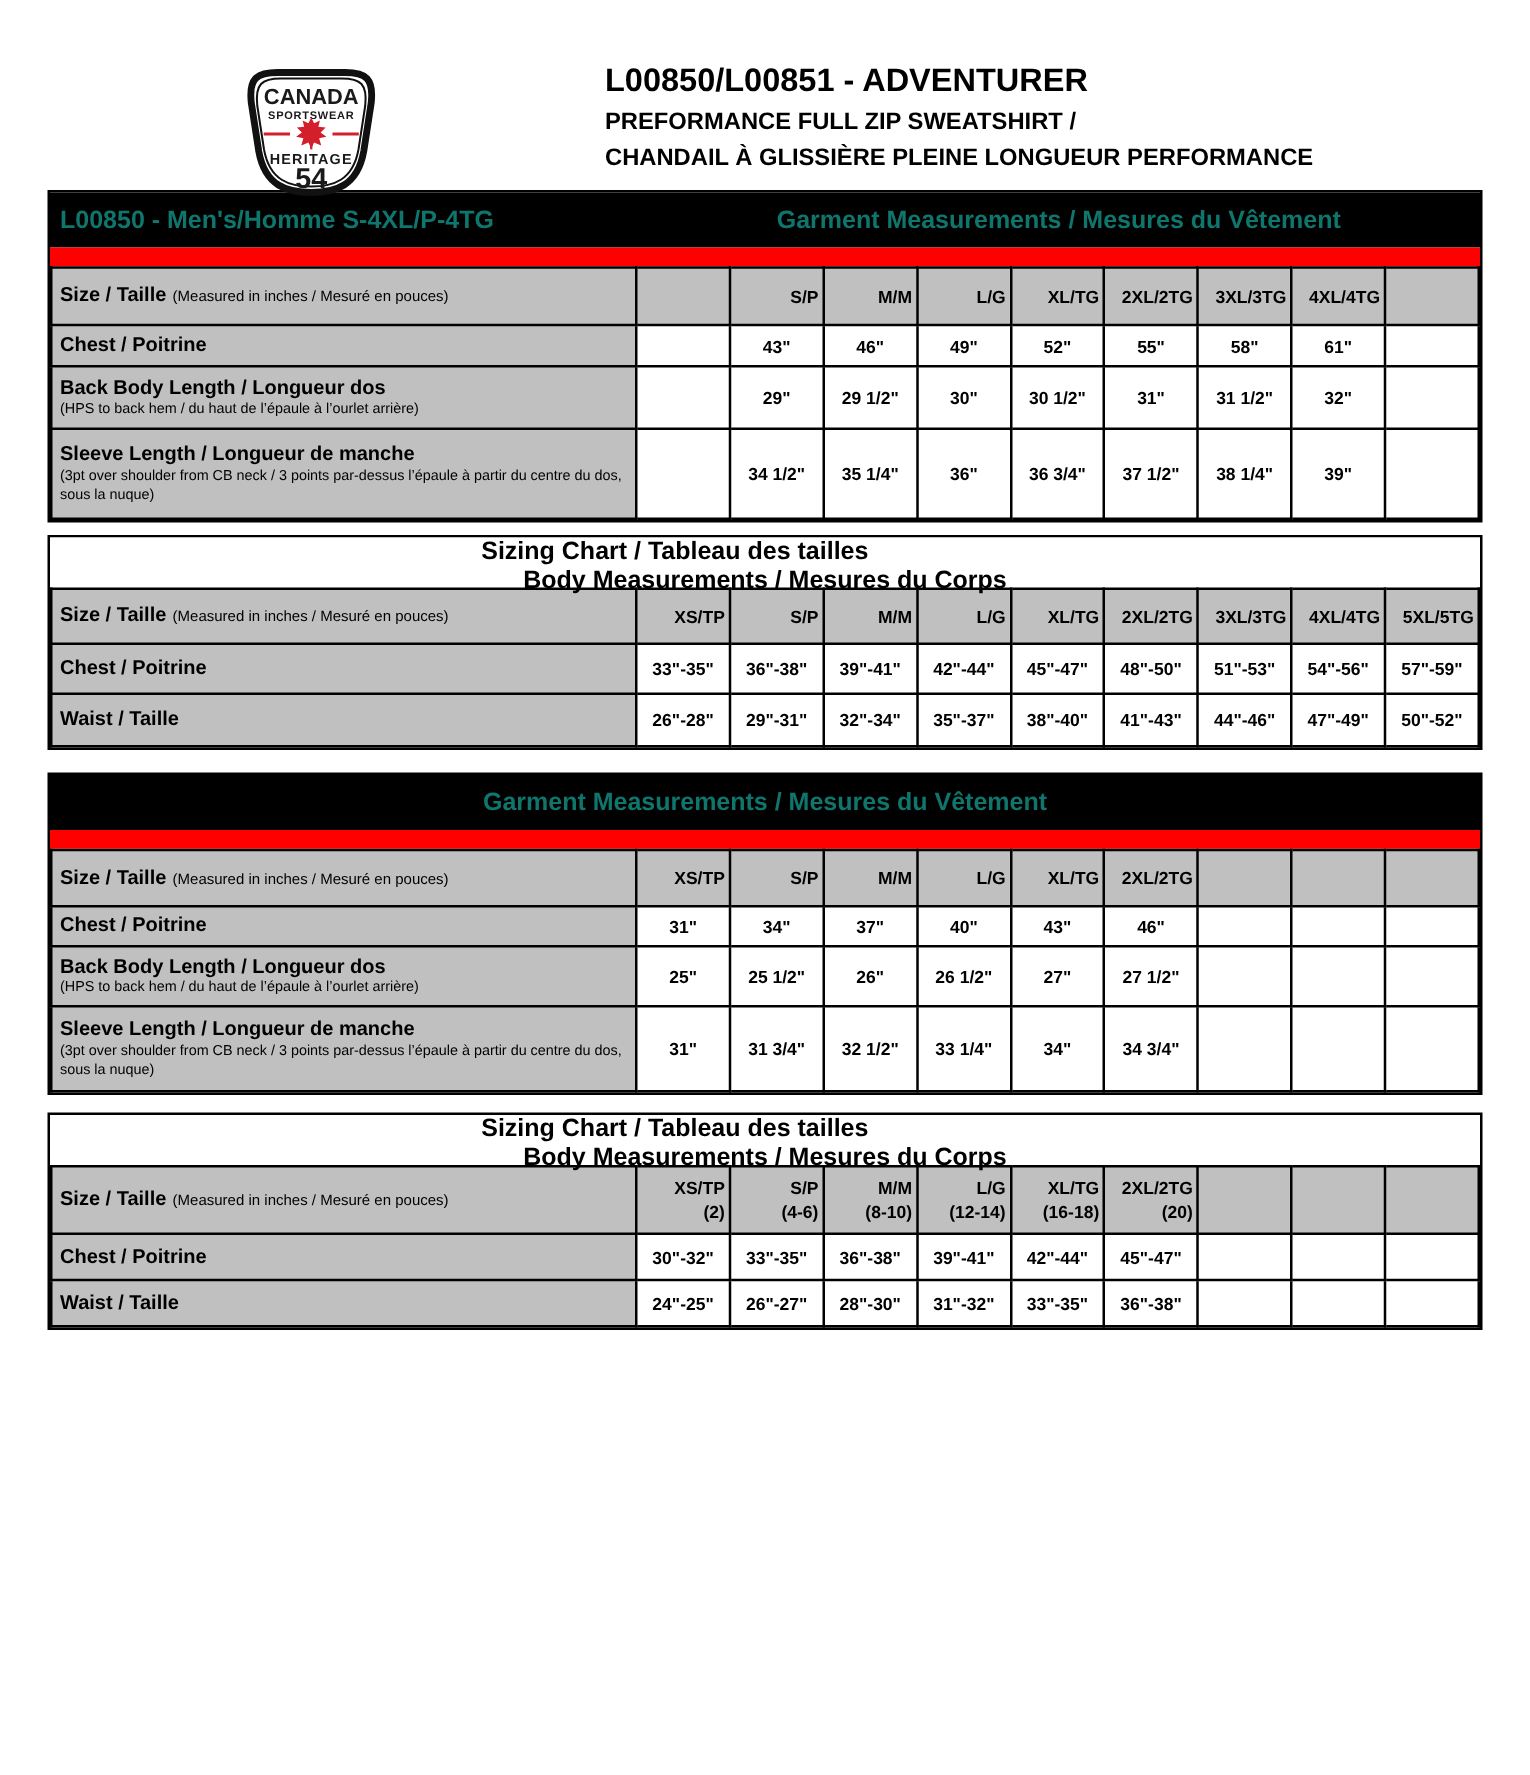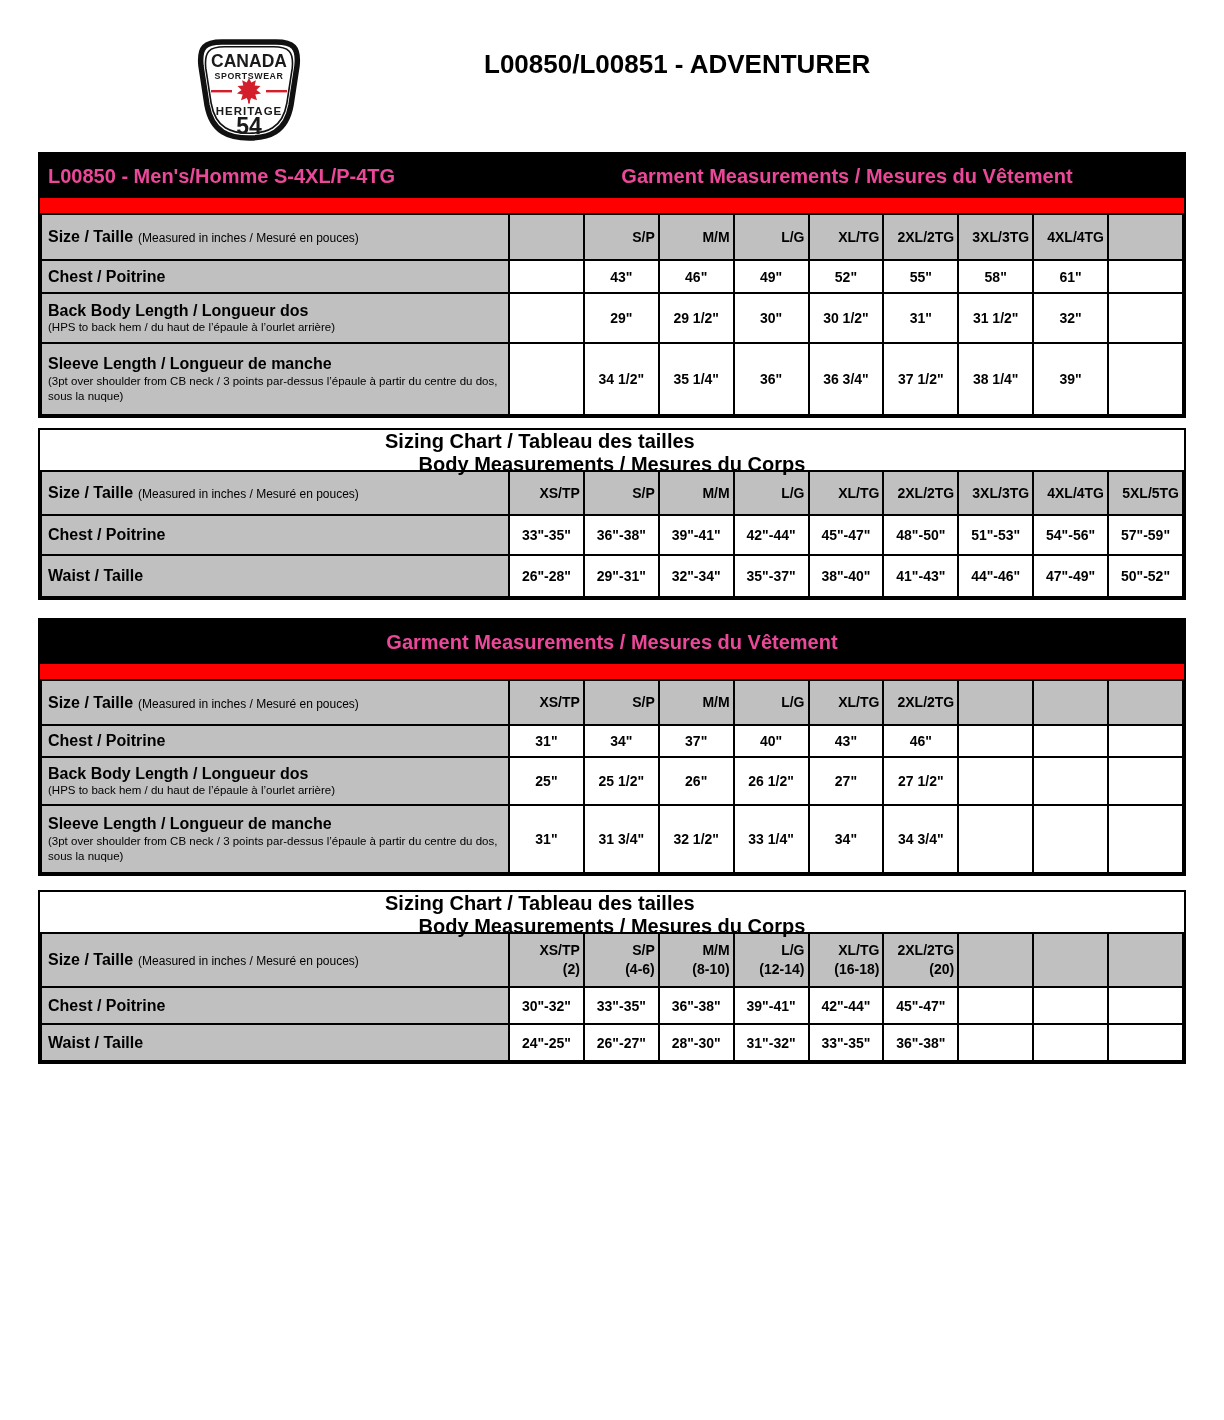--- a/index.html
+++ b/index.html
@@ -1,28 +1,28 @@
 <!DOCTYPE html>
 <html style="--accent-red: #FF0000; --header-gray: #C0C0C0; --bar-black: #000000; --leaf-red: #D21F2B;"><head>
 <meta charset="utf-8">
 <style>
   html,body{margin:0;padding:0;background:#fff;}
   .page{width:1224px;height:1420px;position:relative;background:#fff;color:#000;
         font-family:"Liberation Sans",sans-serif;overflow:hidden;}
   
   .doc-header{position:relative;height:152px;}
-  .logo{position:absolute;left:188px;top:34px;}
+  .logo{position:absolute;left:188px;top:50px;}
   .titles{position:absolute;left:484px;top:50px;width:680px;}
   .title{font-size:26px;font-weight:bold;margin:0;line-height:1.1;}
   .subtitle{font-size:19px;font-weight:bold;margin-top:9px;line-height:1.1;}
   
   .tbl{margin-left:38px;width:1148px;border:2px solid #000;box-sizing:border-box;background:#fff;}
   .sec2{margin-top:10px;} .sec3{margin-top:18px;} .sec4{margin-top:14px;}
   .bar{display:flex;align-items:center;font-weight:bold;font-size:20px;}
-  .bar-black{background:var(--bar-black,#000);color:#ec4899;height:44px;}
+  .bar-black{background:var(--bar-black,#000);color:#0f766e;height:44px;}
   .bar-white{background:#fff;color:#000;height:40px;flex-direction:column;}
   .bar-left{padding-left:8px;width:462px;flex:none;white-space:nowrap;}
   .bar-right{flex:1;text-align:center;white-space:nowrap;}
   .bar-red{height:15px;background:var(--accent-red,#ff0000);}
   table{border-collapse:collapse;width:100%;table-layout:fixed;}
   col.col-label{width:468px;}
   td{border:2px solid #000;padding:0 3px;box-sizing:border-box;vertical-align:middle;}
   td.label{background:var(--header-gray,#c0c0c0);padding:2px 4px 2px 6px;}
   td.hdr{background:var(--header-gray,#c0c0c0);text-align:right;font-weight:bold;font-size:14px;
          white-space:pre-line;line-height:1.35;}
@@ -51,20 +51,22 @@
         <rect x="23" y="56" width="21" height="2.4" fill="#D21F2B"></rect>
         <rect x="78" y="56" width="21" height="2.4" fill="#D21F2B"></rect>
         <path fill="#D21F2B" d="M61 44 l2.3 4.6 4.6-2.3 -1.2 5.1 5.8 0.5 -4 4 4.6 3.5 -5.8 1.1 1.7 5.8 -5.8-2.3 -2.2 5.2 -2.2-5.2 -5.8 2.3 1.7-5.8 -5.8-1.1 4.6-3.5 -4-4 5.8-0.5 -1.2-5.1 4.6 2.3 z"></path>
         <rect x="60.1" y="65" width="1.8" height="4.5" fill="#D21F2B"></rect>
         <text x="61" y="81" text-anchor="middle" font-family="Liberation Sans, sans-serif" font-size="11.5" font-weight="bold" letter-spacing="1" fill="#1a1a1a">HERITAGE</text>
         <text x="61" y="100" text-anchor="middle" font-family="Liberation Sans, sans-serif" font-size="23" font-weight="bold" fill="#1a1a1a">54</text>
       </svg>
     </div>
     <div class="titles">
       <h1 class="title">L00850/L00851 - ADVENTURER</h1>
+      <div class="subtitle">PREFORMANCE FULL ZIP SWEATSHIRT /</div>
+      <div class="subtitle">CHANDAIL À GLISSIÈRE PLEINE LONGUEUR PERFORMANCE</div>
     </div>
   </header>
 
   <section class="tbl sec1">
     <div class="bar bar-black">
       <span class="bar-left">L00850 - Men's/Homme S-4XL/P-4TG</span>
       <span class="bar-right">Garment Measurements / Mesures du Vêtement</span>
     </div>
     <div class="bar-red"></div>
     <table>

